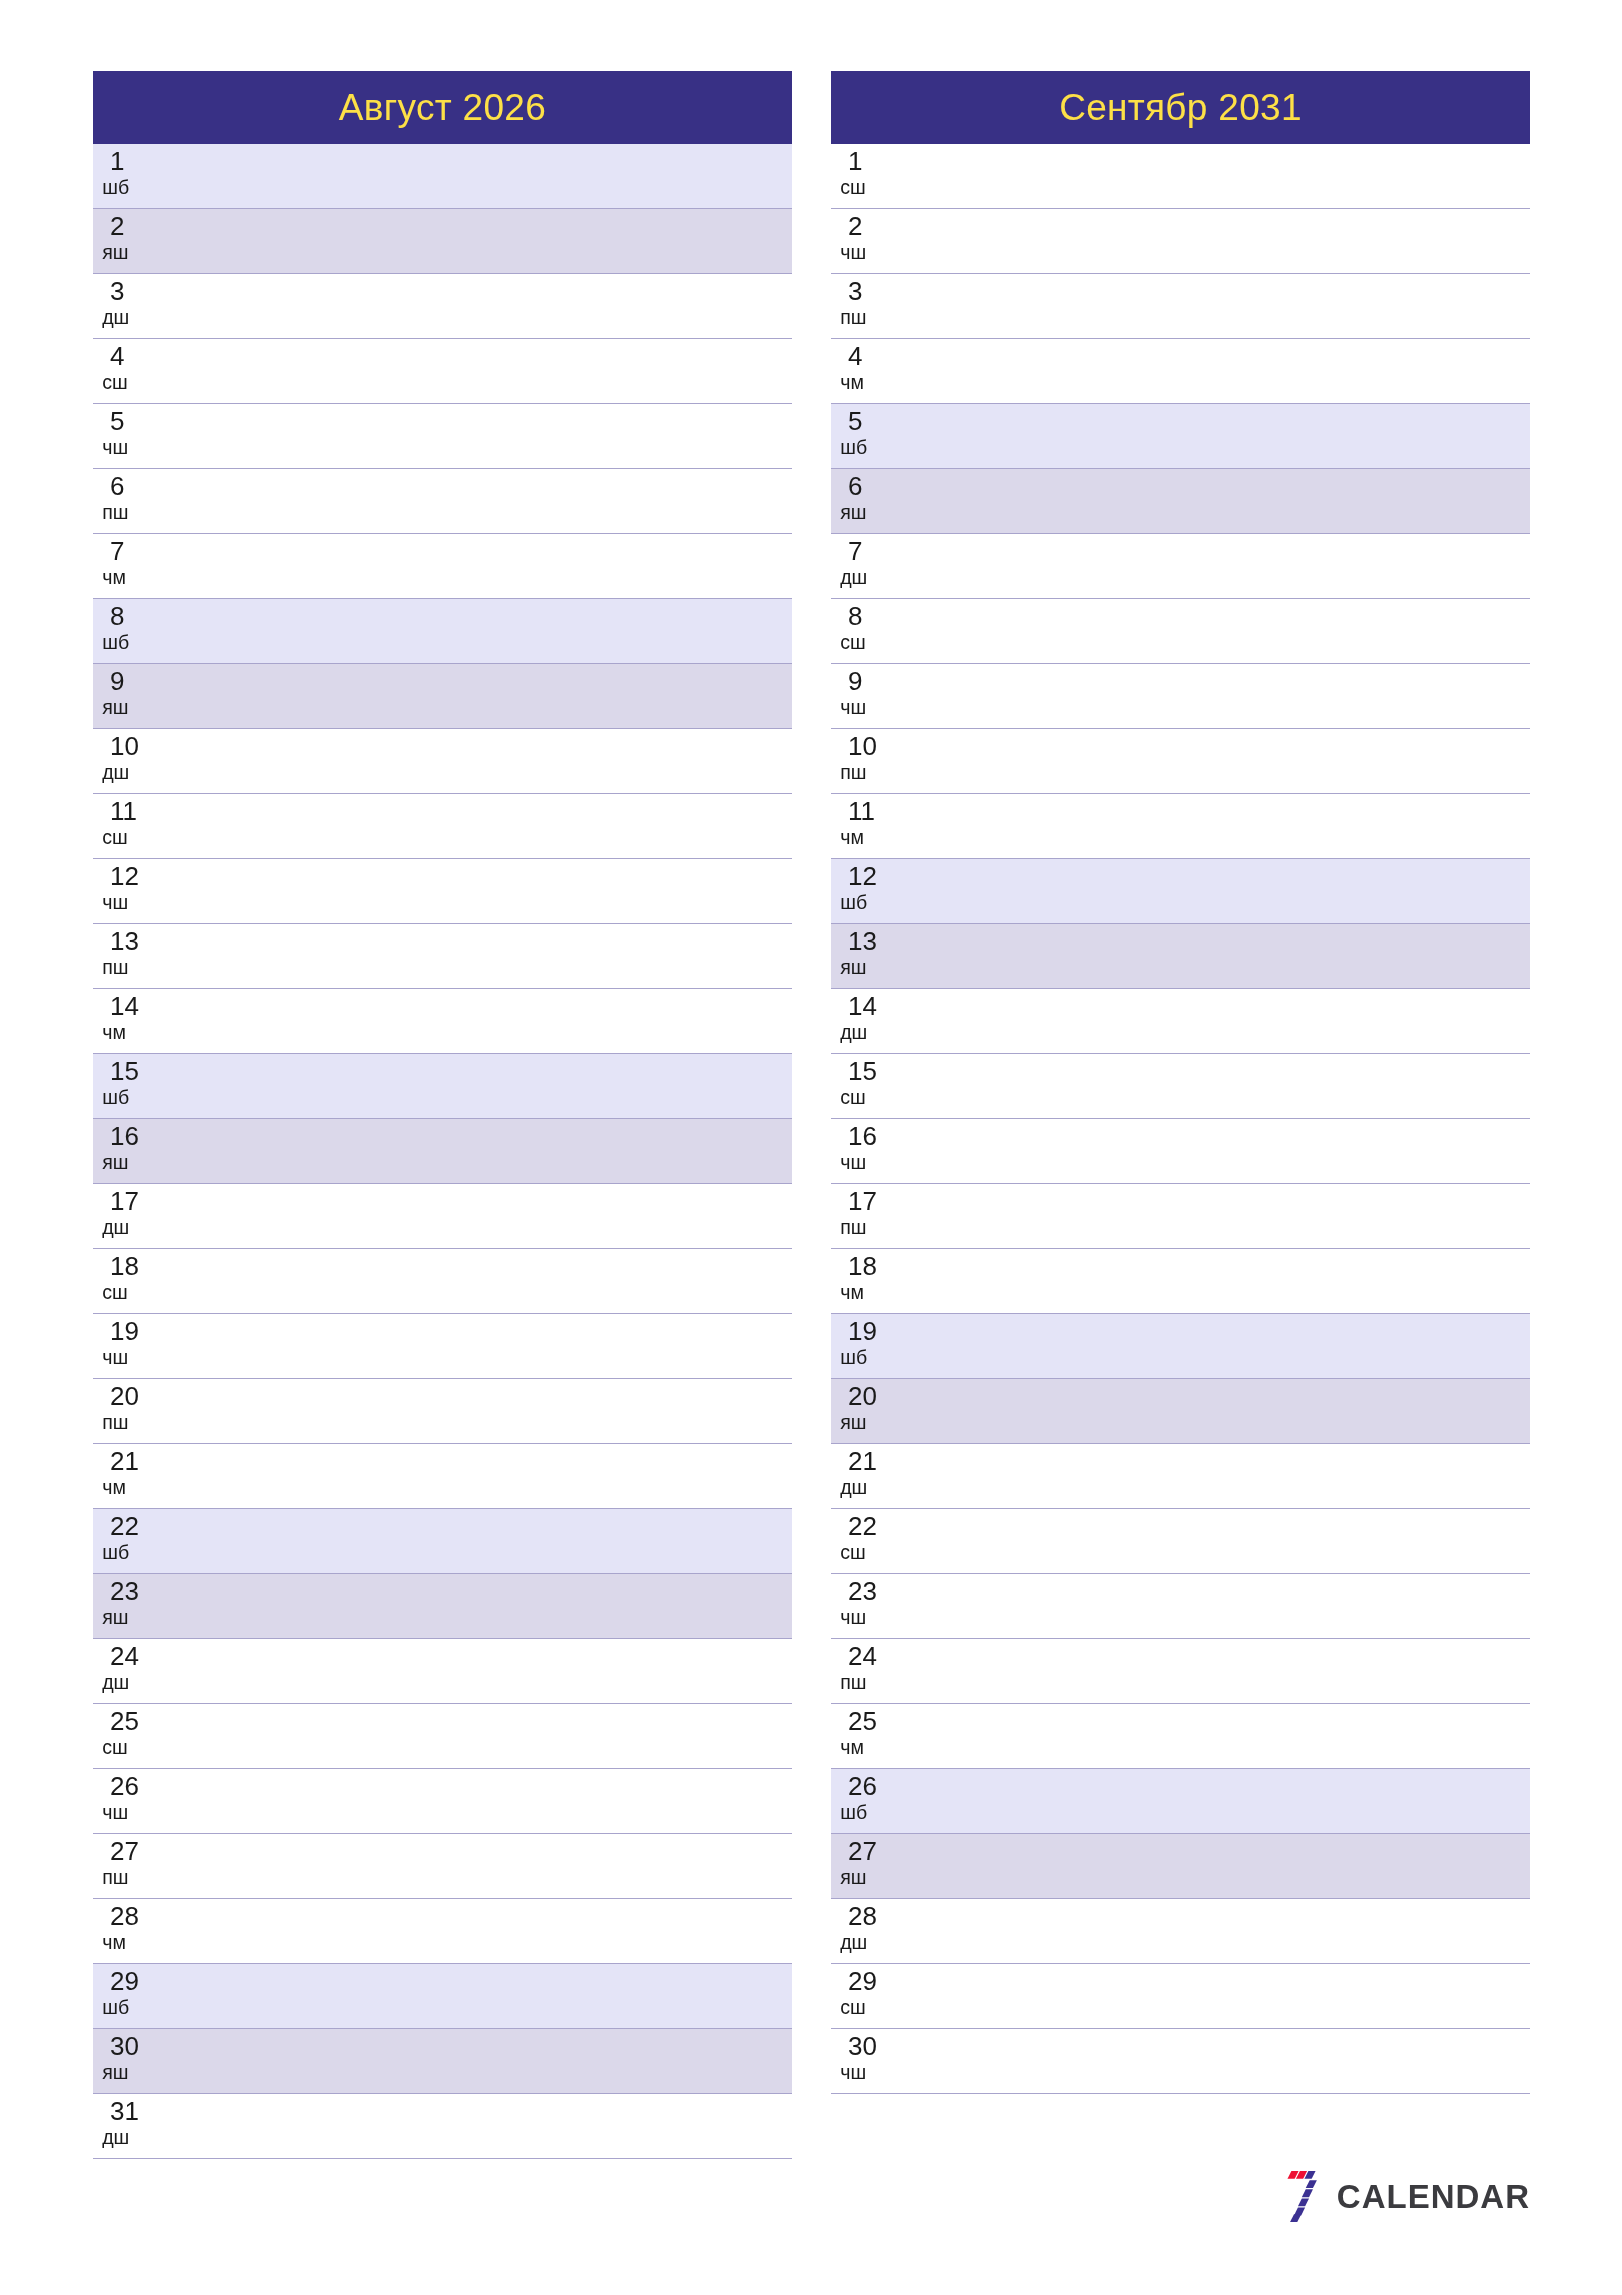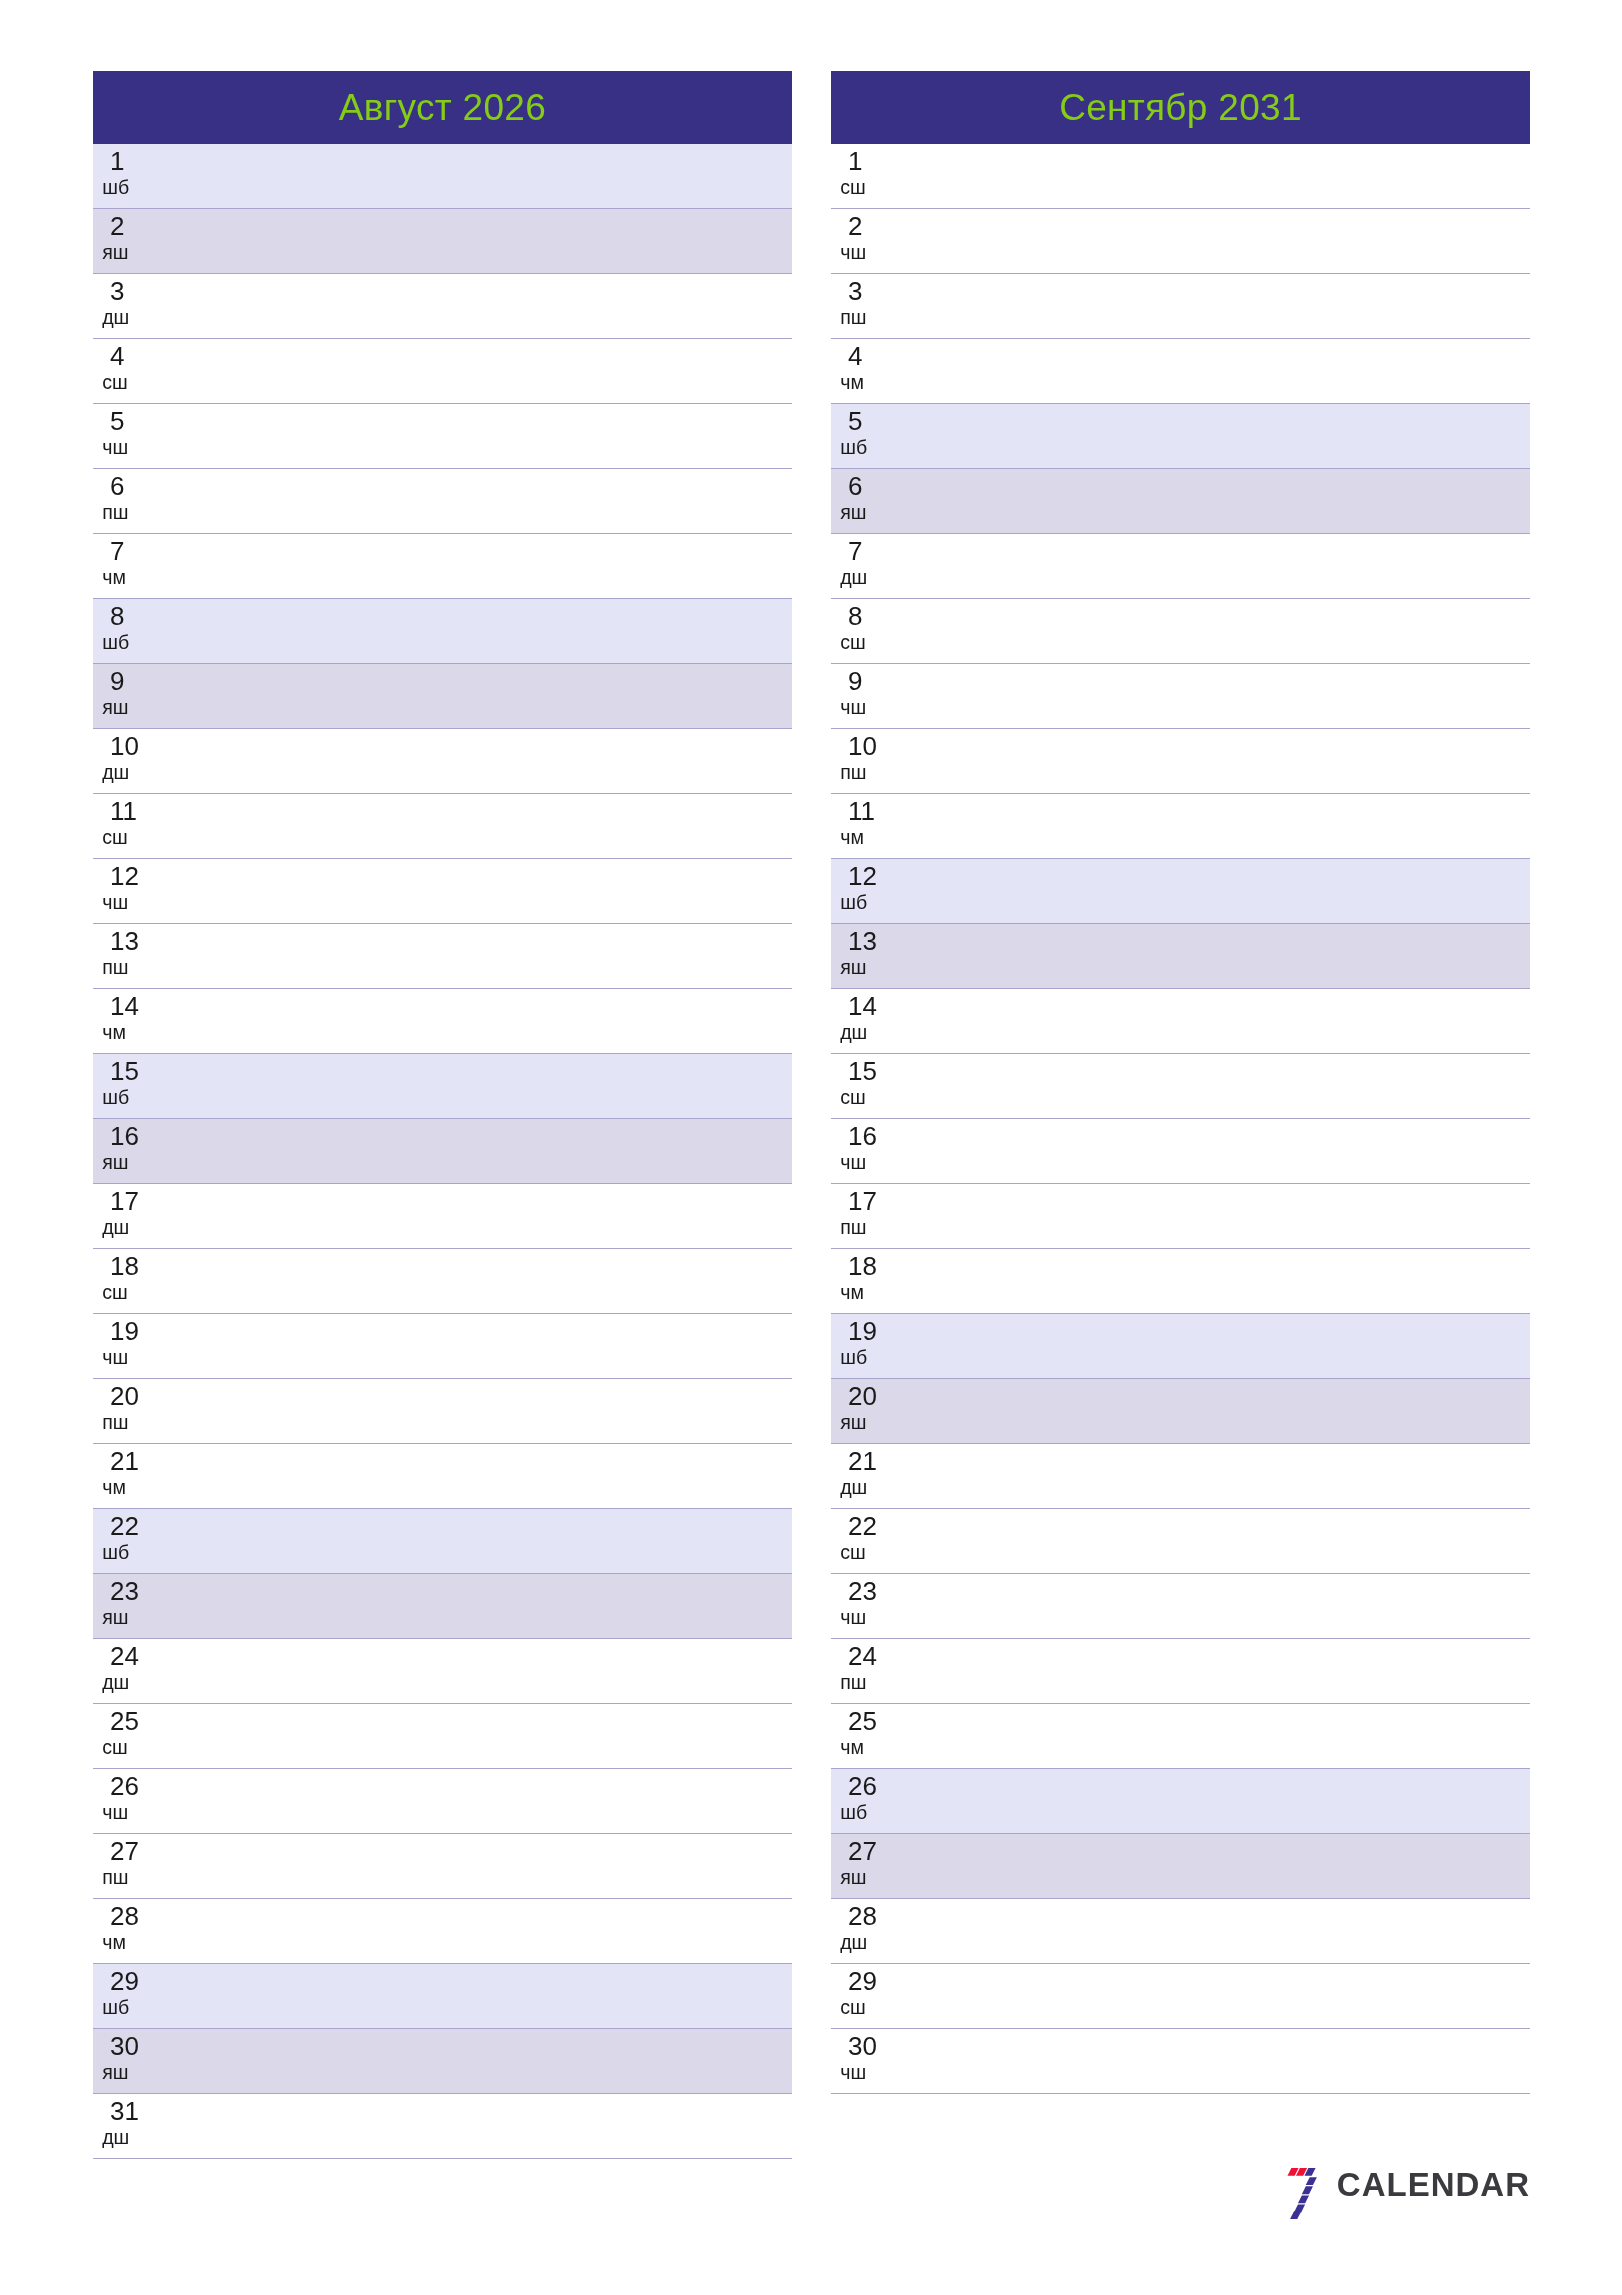--- a/index.html
+++ b/index.html
@@ -33,21 +33,21 @@
 
   .month-col {
     width: 699px;
     display: flex;
     flex-direction: column;
   }
 
   .month-header {
     height: 73px;
     background: #383085;
-    color: #84cc16;
+    color: #fde047;
     display: flex;
     align-items: center;
     justify-content: center;
     font-size: 37px;
     font-weight: normal;
     letter-spacing: 0.3px;
     line-height: 1;
   }
 
   .days-list {
@@ -84,21 +84,21 @@
     line-height: 1.05;
     font-weight: normal;
   }
 
   
   .footer-logo {
     position: absolute;
     right: 93px;
     bottom: 71px;
     display: flex;
-    align-items: flex-start;
+    align-items: center;
     gap: 14px;
     height: 56px;
   }
   .logo-mark {
     width: 41px;
     height: 51px;
     display: block;
   }
   .logo-word {
     font-size: 33px;

